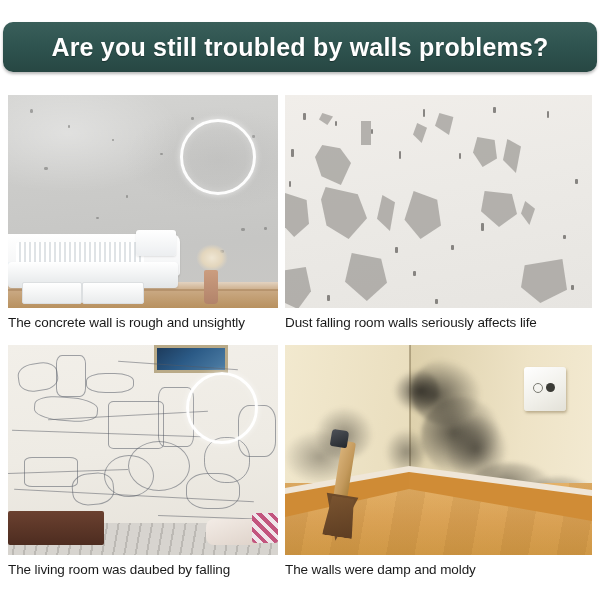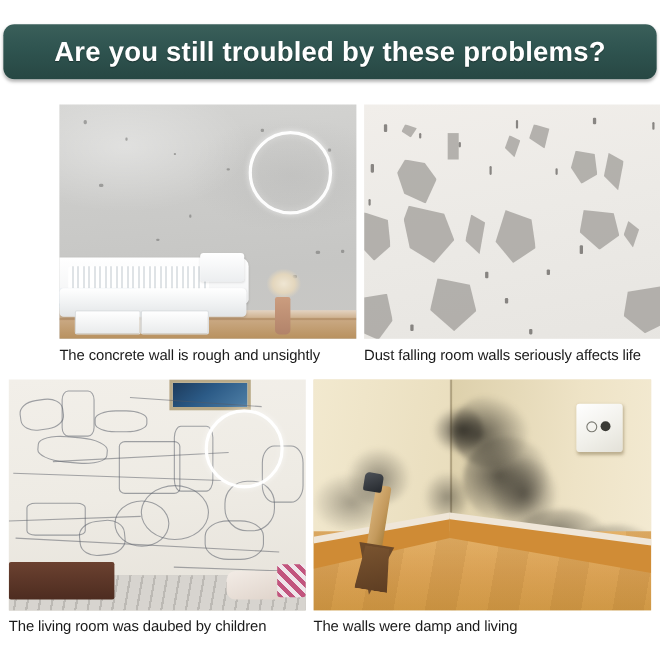--- a/index.html
+++ b/index.html
@@ -29,21 +29,21 @@
     letter-spacing:0.2px;
     white-space:nowrap;
     text-shadow:0 1px 1px rgba(0,0,0,0.35);
   }
 
   
   .grid{
     position:absolute; left:0; top:95px; width:600px; height:495px;
   }
   .cell{ position:absolute; }
-  .cell.r1{ top:0;margin-left:46px; }
+  .cell.r1{ top:0; }
   .cell.r2{ top:250px; }
   .cell.c1{ left:8px; width:270px; }
   .cell.c2{ left:285px; width:307px; }
 
   .photo{
     position:relative;
     width:100%;
     height:213px;
     overflow:hidden;
     background:#cfcfcf;
@@ -225,21 +225,21 @@
     background:linear-gradient(160deg,#7a5430 0%,#5d3d22 100%);
     clip-path:polygon(14% 0,86% 0,100% 100%,0 100%);
     transform:rotate(9deg);
   }
 </style>
 </head>
 <body>
 
 <div class="banner-wrap">
   <div class="banner">
-    <span class="banner-text">Are you still troubled by these problems?</span>
+    <span class="banner-text">Are you still troubled by walls problems?</span>
   </div>
 </div>
 
 <div class="grid">
 
   <div class="cell r1 c1">
     <div class="photo p1">
       <div class="speck" style="left:22px;top:14px;width:3px;height:4px;"></div>
       <div class="speck" style="left:60px;top:30px;width:2px;height:3px;"></div>
       <div class="speck" style="left:36px;top:72px;width:4px;height:3px;"></div>
@@ -332,21 +332,21 @@
       <div class="line" style="left:40px;top:70px;width:160px;transform:rotate(-3deg);"></div>
       <div class="line" style="left:110px;top:20px;width:120px;transform:rotate(4deg);"></div>
       <div class="line" style="left:0px;top:126px;width:120px;transform:rotate(-2deg);"></div>
       <div class="line" style="left:150px;top:172px;width:110px;transform:rotate(2deg);"></div>
       <div class="floor"></div>
       <div class="sofa"></div>
       <div class="cushion"></div>
       <div class="cushion2"></div>
       <div class="hl-circle" style="left:178px;top:27px;width:66px;height:66px;"></div>
     </div>
-    <div class="caption">The living room was daubed by children</div>
+    <div class="caption">The living room was daubed by falling</div>
   </div>
 
   <div class="cell r2 c2">
     <div class="photo p4">
       <div class="wallL"></div>
       <div class="wallR"></div>
       <div class="cornerline"></div>
 
       <div class="mold" style="left:108px;top:24px;width:46px;height:44px;background:radial-gradient(ellipse at 60% 50%, rgba(32,30,26,.80), rgba(60,55,45,0) 70%);"></div>
       <div class="mold" style="left:126px;top:14px;width:70px;height:66px;background:radial-gradient(ellipse at 35% 55%, rgba(40,38,32,.72), rgba(70,65,55,0) 72%);"></div>
@@ -370,16 +370,16 @@
       <div class="socket">
         <div class="h1"></div>
         <div class="h2"></div>
       </div>
 
       <div class="scraper-handle"></div>
       <div class="scraper-cap"></div>
       <div class="scraper-blade"></div>
       <div class="blade-face"></div>
     </div>
-    <div class="caption">The walls were damp and living</div>
+    <div class="caption">The walls were damp and moldy</div>
   </div>
 
 </div>
 
 </body></html>

